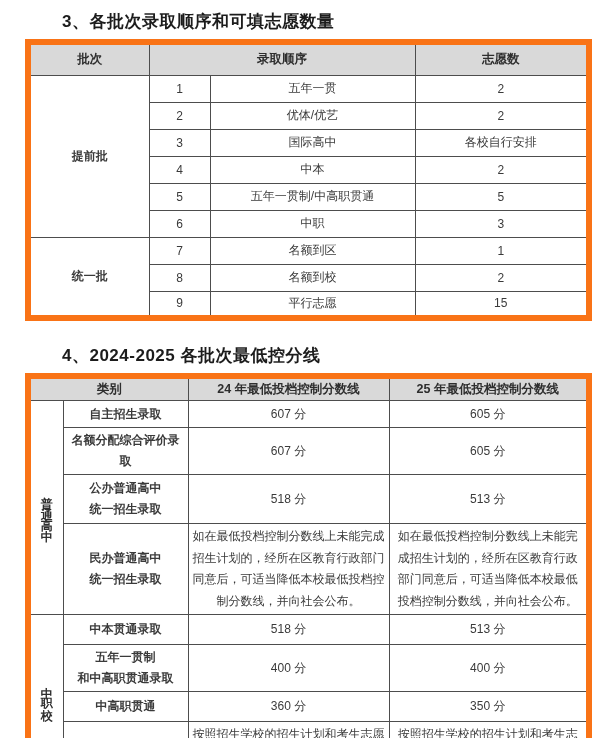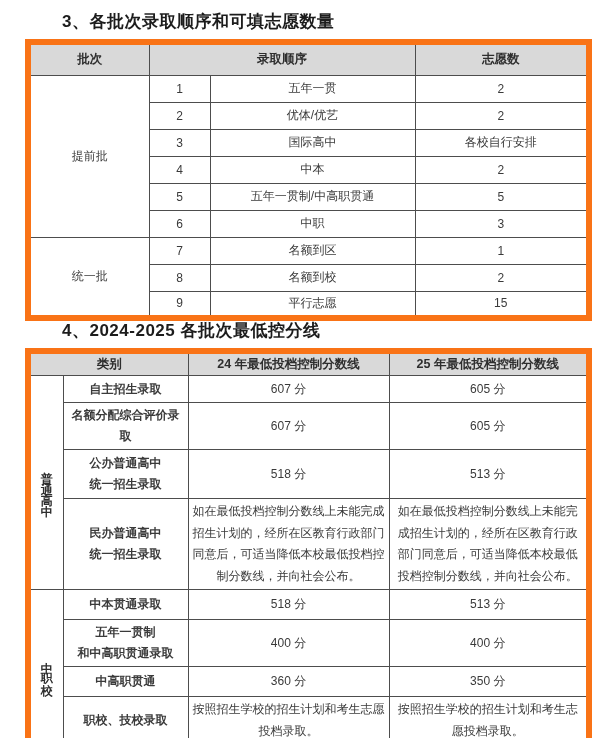--- a/index.html
+++ b/index.html
@@ -19,20 +19,21 @@
   }
   .sec-title {
     font-size: 17px;
     font-weight: 700;
     color: #1c1c1c;
     margin: 0 0 7px 37px;
     letter-spacing: 0.5px;
     line-height: 20px;
   }
   .sec-title.second {
+    margin-top: 25px;
   }
   table.doc-table {
     width: 561px;
     border-collapse: collapse;
     table-layout: fixed;
     border: 6px solid #f97316;
   }
   .doc-table th, .doc-table td {
     border: 1px solid #4d4d4d;
     font-size: 12px;
@@ -45,21 +46,21 @@
   .doc-table th {
     background: #d9d9d9;
     font-weight: 700;
     font-size: 12.5px;
     color: #2e2e2e;
   }
   .t1-header { height: 33px; }
   .t1-row    { height: 27px; }
   .t2-header { height: 24px; }
   .batch-cell {
-    font-weight: 400;
+    font-weight: 700;
     color: #2e2e2e;
   }
   .cat-cell {
     font-weight: 700;
     color: #2e2e2e;
     white-space: pre-line;
     line-height: 1.75;
   }
   .group-cell { padding: 0; }
   .vtext {

